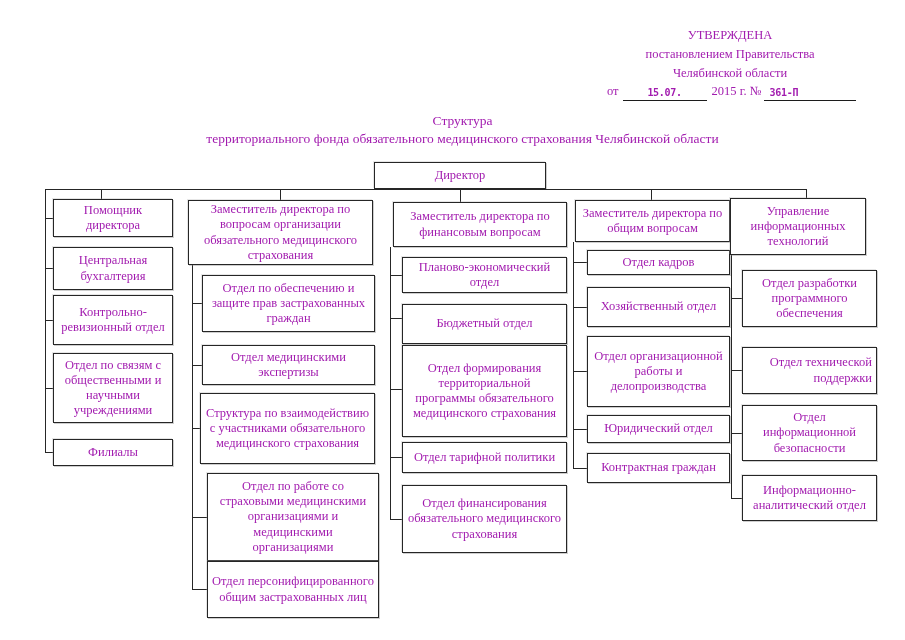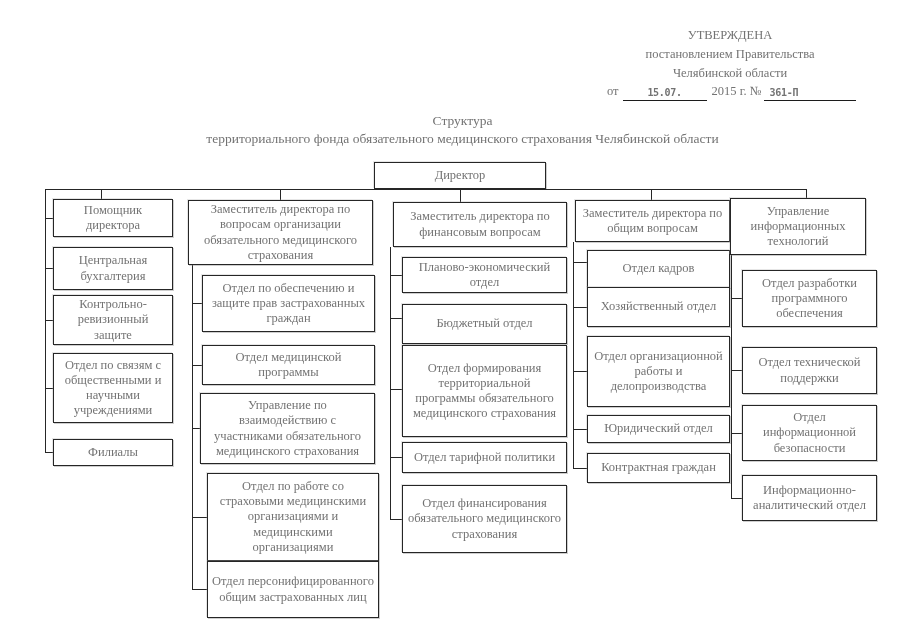--- a/index.html
+++ b/index.html
@@ -1,17 +1,17 @@
 <!DOCTYPE html>
 <html><head>
 <meta charset="utf-8">
 <style>
   html,body{margin:0;padding:0;background:#ffffff;}
   .page{position:relative;width:905px;height:640px;background:#fff;
-        font-family:"Liberation Serif","DejaVu Serif",serif;color:#737373;overflow:hidden;}
+        font-family:"Liberation Serif","DejaVu Serif",serif;color:#a21caf;overflow:hidden;}
   
   .approval{position:absolute;left:589px;top:26px;width:282px;font-size:12.5px;
             line-height:19px;text-align:center;}
   .approval-row{display:flex;align-items:flex-end;justify-content:flex-start;
                 margin-left:18px;margin-top:1px;height:17px;}
   .blank{display:inline-flex;align-items:flex-end;justify-content:center;
          border-bottom:1px solid #1c1c1c;height:16px;box-sizing:border-box;}
   .blank-date{width:84px;}
   .blank-num{width:92px;justify-content:flex-start;padding-left:6px;}
   .typed{font-family:"DejaVu Sans Mono","Liberation Mono",monospace;font-weight:700;
@@ -95,44 +95,44 @@
 
   <div class="vl" style="left:806px;top:189px;height:9px;"></div>
   <div class="vl" style="left:731px;top:255px;height:243px;"></div>
   <div class="hl" style="left:731px;top:298px;width:11px;"></div>
   <div class="hl" style="left:731px;top:370px;width:11px;"></div>
   <div class="hl" style="left:731px;top:433px;width:11px;"></div>
   <div class="hl" style="left:731px;top:498px;width:11px;"></div>
 
   <div class="box" style="left:53px;top:199px;width:120px;height:38px;">Помощник директора</div>
   <div class="box" style="left:53px;top:247px;width:120px;height:43px;">Центральная бухгалтерия</div>
-  <div class="box" style="left:53px;top:295px;width:120px;height:50px;">Контрольно-ревизионный защите</div>
+  <div class="box" style="left:53px;top:295px;width:120px;height:50px;">Контрольно-ревизионный отдел</div>
   <div class="box" style="left:53px;top:353px;width:120px;height:70px;">Отдел по связям с общественными и научными учреждениями</div>
   <div class="box" style="left:53px;top:439px;width:120px;height:27px;">Филиалы</div>
 
   <div class="box" style="left:188px;top:200px;width:185px;height:65px;">Заместитель директора по вопросам организации обязательного медицинского страхования</div>
   <div class="box" style="left:202px;top:275px;width:173px;height:57px;">Отдел по обеспечению и защите прав застрахованных граждан</div>
-  <div class="box" style="left:202px;top:345px;width:173px;height:40px;">Отдел медицинской программы</div>
-  <div class="box" style="left:200px;top:393px;width:175px;height:71px;">Управление по взаимодействию с участниками обязательного медицинского страхования</div>
+  <div class="box" style="left:202px;top:345px;width:173px;height:40px;">Отдел медицинскими экспертизы</div>
+  <div class="box" style="left:200px;top:393px;width:175px;height:71px;">Структура по взаимодействию с участниками обязательного медицинского страхования</div>
   <div class="box" style="left:207px;top:473px;width:172px;height:88px;">Отдел по работе со страховыми медицинскими организациями и медицинскими организациями</div>
   <div class="box" style="left:207px;top:561px;width:172px;height:57px;">Отдел персонифицированного общим застрахованных лиц</div>
 
   <div class="box" style="left:393px;top:202px;width:174px;height:45px;">Заместитель директора по финансовым вопросам</div>
   <div class="box" style="left:402px;top:257px;width:165px;height:36px;">Планово-экономический отдел</div>
   <div class="box" style="left:402px;top:304px;width:165px;height:40px;">Бюджетный отдел</div>
   <div class="box" style="left:402px;top:345px;width:165px;height:92px;">Отдел формирования территориальной программы обязательного медицинского страхования</div>
   <div class="box" style="left:402px;top:442px;width:165px;height:31px;">Отдел тарифной политики</div>
   <div class="box" style="left:402px;top:485px;width:165px;height:68px;">Отдел финансирования обязательного медицинского страхования</div>
 
   <div class="box" style="left:575px;top:200px;width:155px;height:42px;">Заместитель директора по общим вопросам</div>
-  <div class="box" style="left:587px;top:250px;width:143px;height:38px;">Отдел кадров</div>
+  <div class="box" style="left:587px;top:250px;width:143px;height:25px;">Отдел кадров</div>
   <div class="box" style="left:587px;top:287px;width:143px;height:40px;">Хозяйственный отдел</div>
   <div class="box" style="left:587px;top:336px;width:143px;height:71px;">Отдел организационной работы и делопроизводства</div>
   <div class="box" style="left:587px;top:415px;width:143px;height:28px;">Юридический отдел</div>
   <div class="box" style="left:587px;top:453px;width:143px;height:30px;">Контрактная граждан</div>
 
   <div class="box" style="left:730px;top:198px;width:136px;height:57px;">Управление информационных технологий</div>
   <div class="box" style="left:742px;top:270px;width:135px;height:57px;">Отдел разработки программного обеспечения</div>
-  <div class="box" style="left:742px;top:347px;width:135px;height:47px;">Отдел технической поддержки</div>
+  <div class="box" style="left:742px;top:347px;width:135px;height:47px;text-align:right;">Отдел технической поддержки</div>
   <div class="box" style="left:742px;top:405px;width:135px;height:56px;">Отдел информационной безопасности</div>
   <div class="box" style="left:742px;top:475px;width:135px;height:46px;">Информационно-аналитический отдел</div>
 
 </div>
 
 </body></html>

